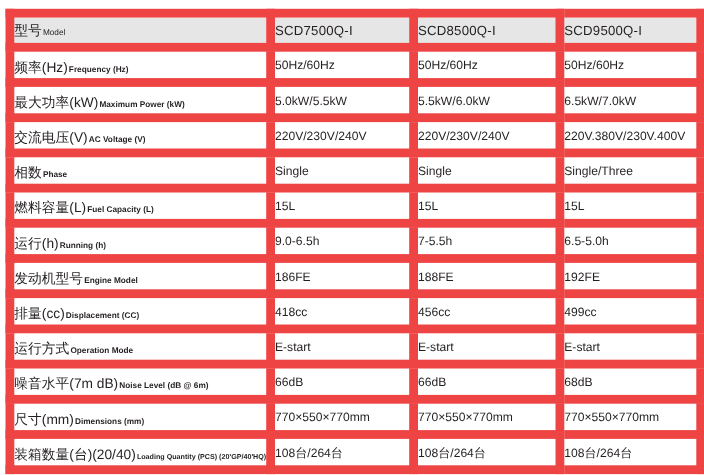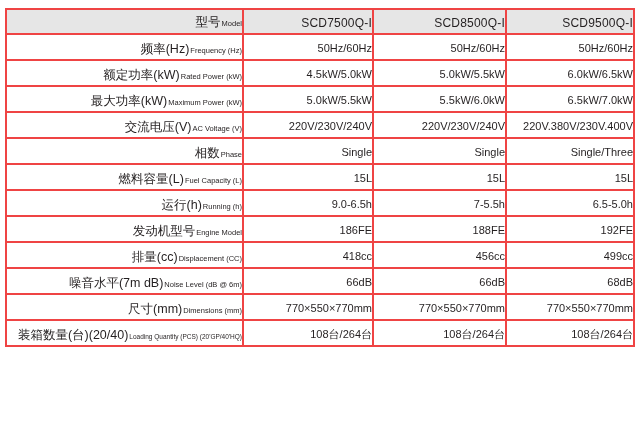--- a/index.html
+++ b/index.html
@@ -21,45 +21,45 @@
     top: 8px;
     width: 628px;
     border-collapse: collapse;
     table-layout: fixed;
   }
   .spec-table col.c-label { width: 237px; }
   .spec-table col.c-a { width: 130px; }
   .spec-table col.c-b { width: 133px; }
   .spec-table col.c-c { width: 128px; }
   .spec-table td, .spec-table th {
-    border: 2px solid #ef4444;
+    border: 8px solid #ef4444;
     height: 24px;
     padding: 0;
-    text-align: right;
+    text-align: left;
     vertical-align: middle;
     white-space: nowrap;
     overflow: hidden;
   }
   .spec-table thead th {
     background: #e6e6e6;
     font-weight: normal;
     height: 23px;
   }
   .spec-table thead th .model-name {
     font-size: 12px;
     letter-spacing: 0.2px;
   }
   .label-cn {
     font-size: 12.5px;
     font-weight: normal;
     color: #231f20;
   }
   .label-en {
     font-size: 7.5px;
-    font-weight: normal;
+    font-weight: bold;
     color: #231f20;
     margin-left: 1px;
   }
   .val {
     font-size: 11px;
     color: #231f20;
   }
   td.label-cell .label-wrap {
     display: inline-block;
     padding-top: 3px;
@@ -84,26 +84,20 @@
       <th><span class="model-name">SCD8500Q-I</span></th>
       <th><span class="model-name">SCD9500Q-I</span></th>
     </tr>
   </thead>
   <tbody>
     <tr>
       <td class="label-cell"><span class="label-wrap"><span class="label-cn">频率(Hz)</span><span class="label-en">Frequency (Hz)</span></span></td>
       <td><span class="val">50Hz/60Hz</span></td>
       <td><span class="val">50Hz/60Hz</span></td>
       <td><span class="val">50Hz/60Hz</span></td>
-    </tr>
-    <tr>
-      <td class="label-cell"><span class="label-wrap"><span class="label-cn">额定功率(kW)</span><span class="label-en">Rated Power (kW)</span></span></td>
-      <td><span class="val">4.5kW/5.0kW</span></td>
-      <td><span class="val">5.0kW/5.5kW</span></td>
-      <td><span class="val">6.0kW/6.5kW</span></td>
     </tr>
     <tr>
       <td class="label-cell"><span class="label-wrap"><span class="label-cn">最大功率(kW)</span><span class="label-en">Maximum Power (kW)</span></span></td>
       <td><span class="val">5.0kW/5.5kW</span></td>
       <td><span class="val">5.5kW/6.0kW</span></td>
       <td><span class="val">6.5kW/7.0kW</span></td>
     </tr>
     <tr>
       <td class="label-cell"><span class="label-wrap"><span class="label-cn">交流电压(V)</span><span class="label-en">AC Voltage (V)</span></span></td>
       <td><span class="val">220V/230V/240V</span></td>
@@ -134,20 +128,26 @@
       <td><span class="val">188FE</span></td>
       <td><span class="val">192FE</span></td>
     </tr>
     <tr>
       <td class="label-cell"><span class="label-wrap"><span class="label-cn">排量(cc)</span><span class="label-en">Displacement (CC)</span></span></td>
       <td><span class="val">418cc</span></td>
       <td><span class="val">456cc</span></td>
       <td><span class="val">499cc</span></td>
     </tr>
     <tr>
+      <td class="label-cell"><span class="label-wrap"><span class="label-cn">运行方式</span><span class="label-en">Operation Mode</span></span></td>
+      <td><span class="val">E-start</span></td>
+      <td><span class="val">E-start</span></td>
+      <td><span class="val">E-start</span></td>
+    </tr>
+    <tr>
       <td class="label-cell"><span class="label-wrap"><span class="label-cn">噪音水平(7m dB)</span><span class="label-en">Noise Level (dB @ 6m)</span></span></td>
       <td><span class="val">66dB</span></td>
       <td><span class="val">66dB</span></td>
       <td><span class="val">68dB</span></td>
     </tr>
     <tr>
       <td class="label-cell"><span class="label-wrap"><span class="label-cn">尺寸(mm)</span><span class="label-en">Dimensions (mm)</span></span></td>
       <td><span class="val">770×550×770mm</span></td>
       <td><span class="val">770×550×770mm</span></td>
       <td><span class="val">770×550×770mm</span></td>

